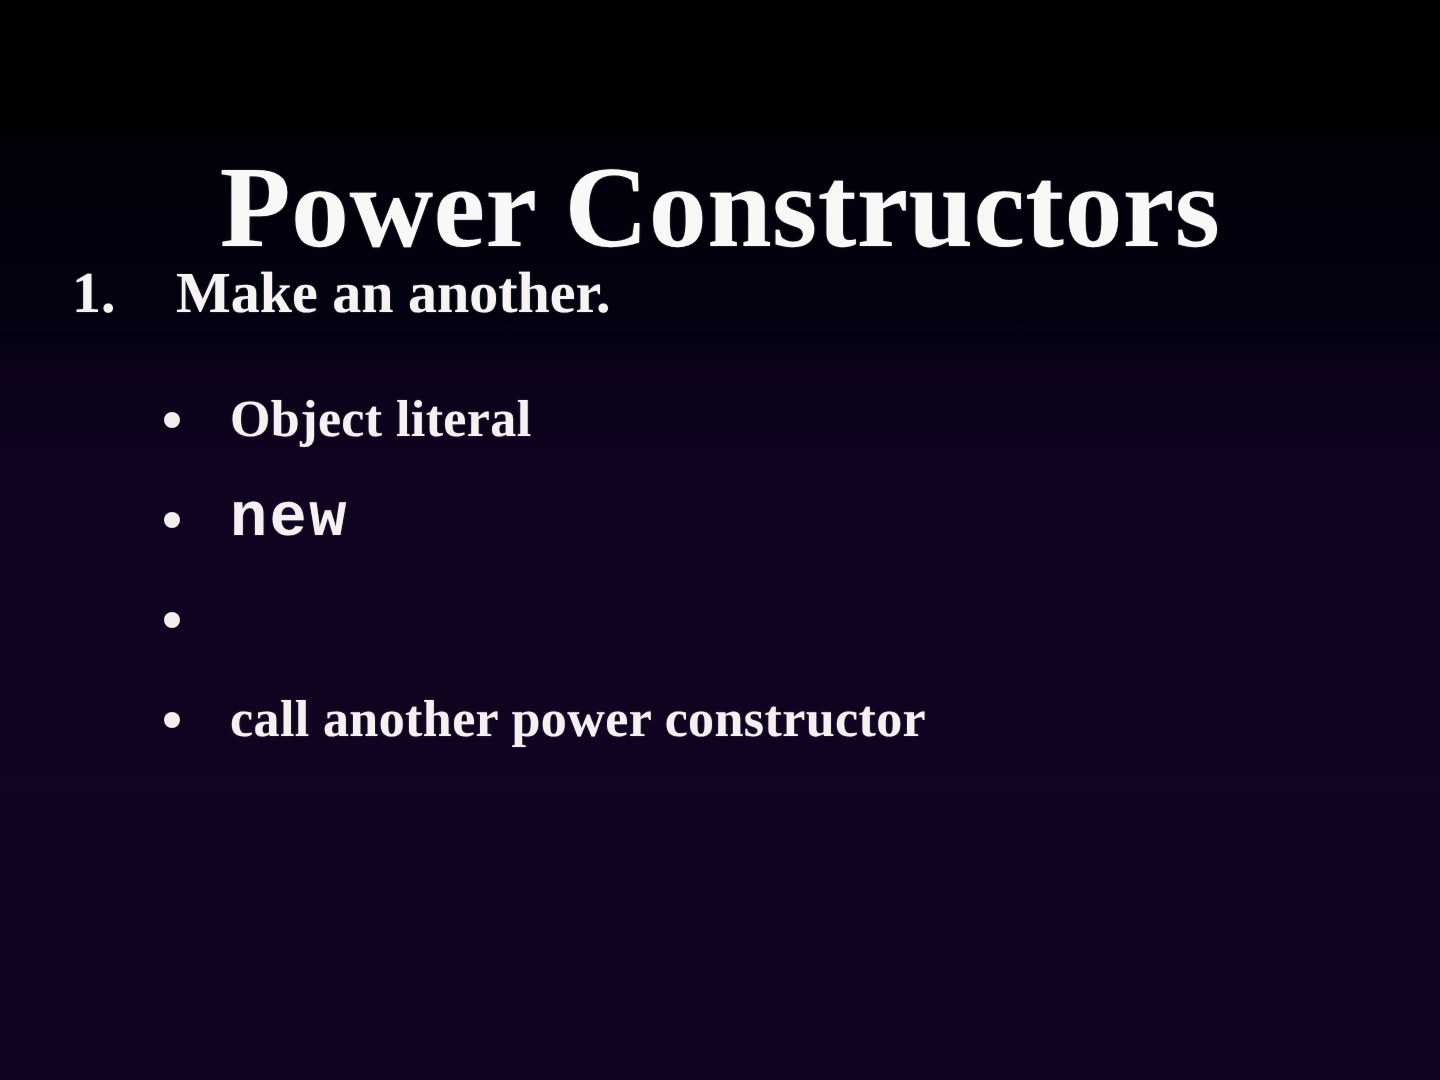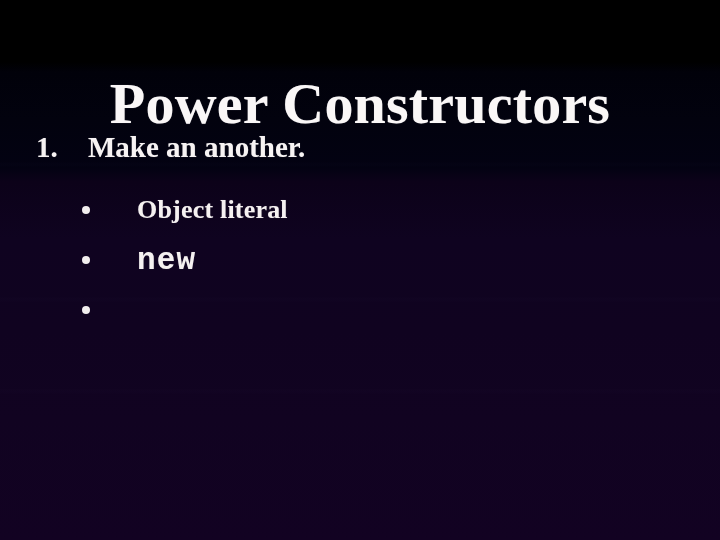--- a/index.html
+++ b/index.html
@@ -103,21 +103,21 @@
     left: 82px;
     top: 50%;
     width: 8px;
     height: 8px;
     margin-top: -4px;
     border-radius: 50%;
     background: #f2eeee;
   }
   .bullet-text {
     position: absolute;
-    left: 137px;
+    left: 115px;
     top: 50%;
     transform: translateY(-50%);
     color: #f5f1f1;
     white-space: nowrap;
     text-shadow: 0 0 1px rgba(255,255,255,0.28);
   }
   .bullet-text.serif {
     font-family: "Liberation Serif", "DejaVu Serif", serif;
     font-size: 26px;
     font-weight: bold;
@@ -156,16 +156,20 @@
 
       <div class="bullet-row">
         <span class="bullet-dot"></span>
         <span class="bullet-text mono">new</span>
       </div>
 
       <div class="bullet-row">
         <span class="bullet-dot"></span>
       </div>
 
+      <div class="bullet-row">
+        <span class="bullet-dot"></span>
+        <span class="bullet-text serif">call another power constructor</span>
+      </div>
 
     </div>
   </div>
 </div>
 
 </body></html>

